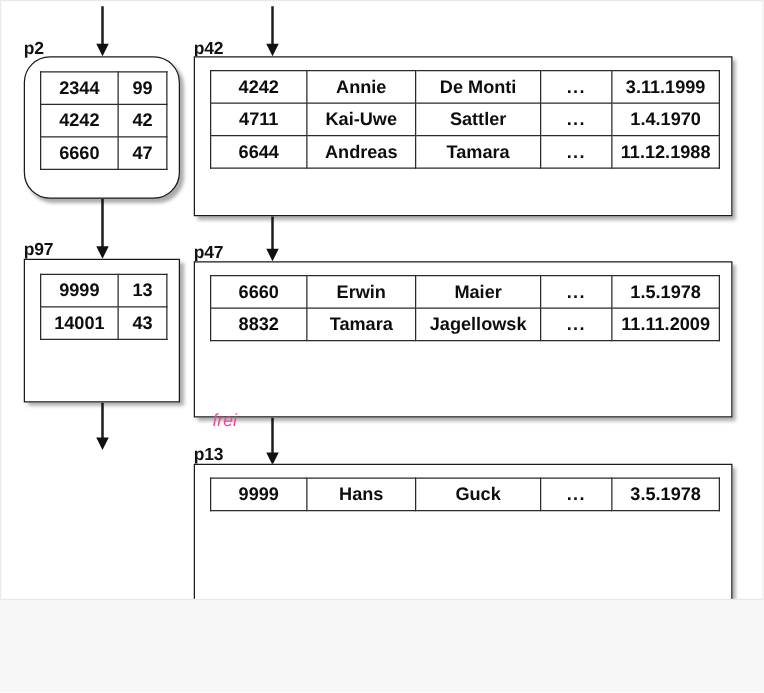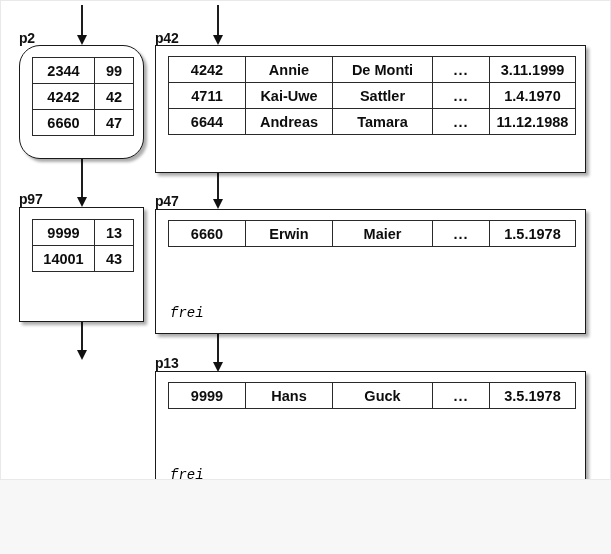--- a/index.html
+++ b/index.html
@@ -55,22 +55,23 @@
   }
   .rec-table td.dots {
     font-weight: 700;
     letter-spacing: 1px;
   }
   .frei {
     position: absolute;
     font-size: 14px;
     font-style: italic;
     font-weight: 400;
-    color: #000000;
-    font-family: Liberation Mono, monospace;
+    color: #ec4899;
+    font-family: Liberation Sans, sans-serif;
+    margin-top: 23px;
   }
   
   .arrow {
     position: absolute;
   }
   .arrow-line {
     position: absolute;
     left: 0;
     top: 0;
     width: 1.6px;
@@ -217,20 +218,27 @@
           <col style="width:86px">
       </colgroup>
       <tbody>
         <tr>
           <td>6660</td>
           <td>Erwin</td>
           <td>Maier</td>
           <td class="dots">...</td>
           <td>1.5.1978</td>
         </tr>
+        <tr>
+          <td>8832</td>
+          <td>Tamara</td>
+          <td>Jagellowsk</td>
+          <td class="dots">...</td>
+          <td>11.11.2009</td>
+        </tr>
       </tbody>
     </table>
     <div class="frei" style="left:14px; top:95px;">frei</div>
   </div>
 
   <div class="page-label" style="left:154px; top:354px;text-align:right;">p13</div>
   <div class="page-box" style="left:154px; top:370px; width:431px; height:124px;">
     <table class="rec-table" style="left:12px; top:10px; width:407px;">
       <colgroup>
         <col style="width:77px">

